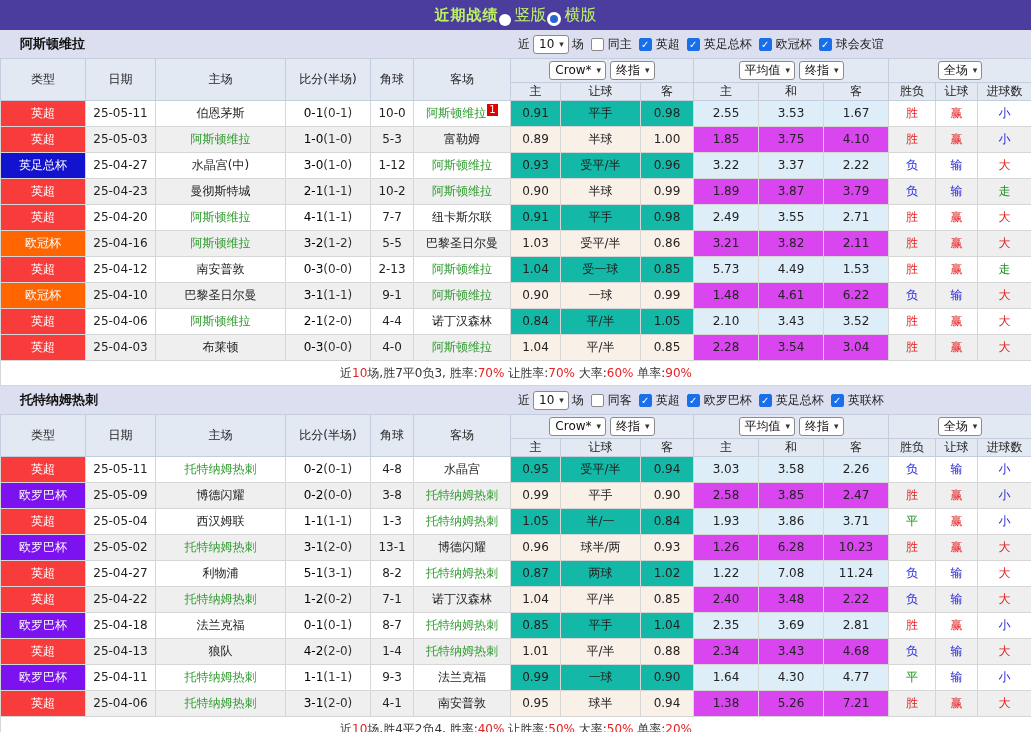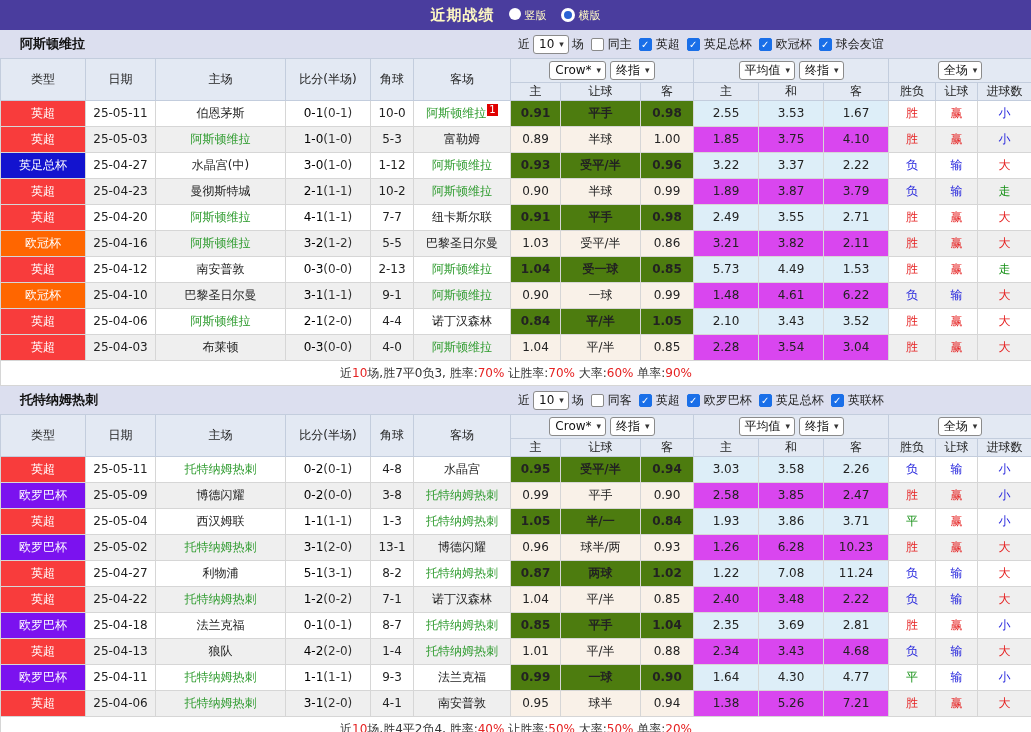--- a/index.html
+++ b/index.html
@@ -10,25 +10,24 @@
     color: #222;
     background: #fff;
   }
   
   .titlebar {
     height: 30px;
     background: #4a3d9e;
     display: flex;
     align-items: center;
     justify-content: center;
-    gap: 14px;
-    color: #fef9c3;
+    color: #bef264;
   }
   .titlebar .title { font-size: 15px; font-weight: bold; letter-spacing: 1px; }
-  .radio-opt { display: inline-flex; align-items: flex-start; gap: 4px; cursor: pointer; font-size: 11px; }
+  .radio-opt { display: inline-flex; align-items: flex-end; gap: 4px; cursor: pointer; font-size: 16px; }
   .radio-dot { width: 12px; height: 12px; border-radius: 50%; display: inline-block; }
   .radio-dot.sel { background: #fff; }
   .radio-dot.unsel { background: #2a63d4; border: 3px solid #fff; width: 14px; height: 14px; }
   
   .section-bar {
     position: relative;
     height: 28px;
     background: #dcdfef;
     line-height: 28px;
   }
@@ -63,21 +62,21 @@
   thead th {
     background: #e3e9f3; border-color: #c3cddd;
     font-weight: normal; color: #222;
   }
   tr.hrow1 th { height: 24px; }
   tr.hrow2 th { height: 18px; }
   .selgroup { display: flex; justify-content: center; align-items: center; gap: 4px; }
   tbody td { height: 26px; line-height: 25px; }
   tr.odd  td { background: #ffffff; }
   tr.even td { background: #efefef; }
-  tr.odd  td.c-odds { background: #4d7c0f; font-weight: bold; }
+  tr.odd  td.c-odds { background: #14b8a6; }
   tr.even td.c-odds { background: #f9f1e8; }
   tr.odd  td.c-avg  { background: #ddeef8; }
   tr.even td.c-avg  { background: #d946ef; }
   td.c-league { color: #fff; }
   .team { color: #222; }
   .team.hl { color: #2e9b2e; }
   .score { color: #000000; }
   .half { color: #333; }
   .sup {
     display: inline-block; background: #e00000; color: #fff;

